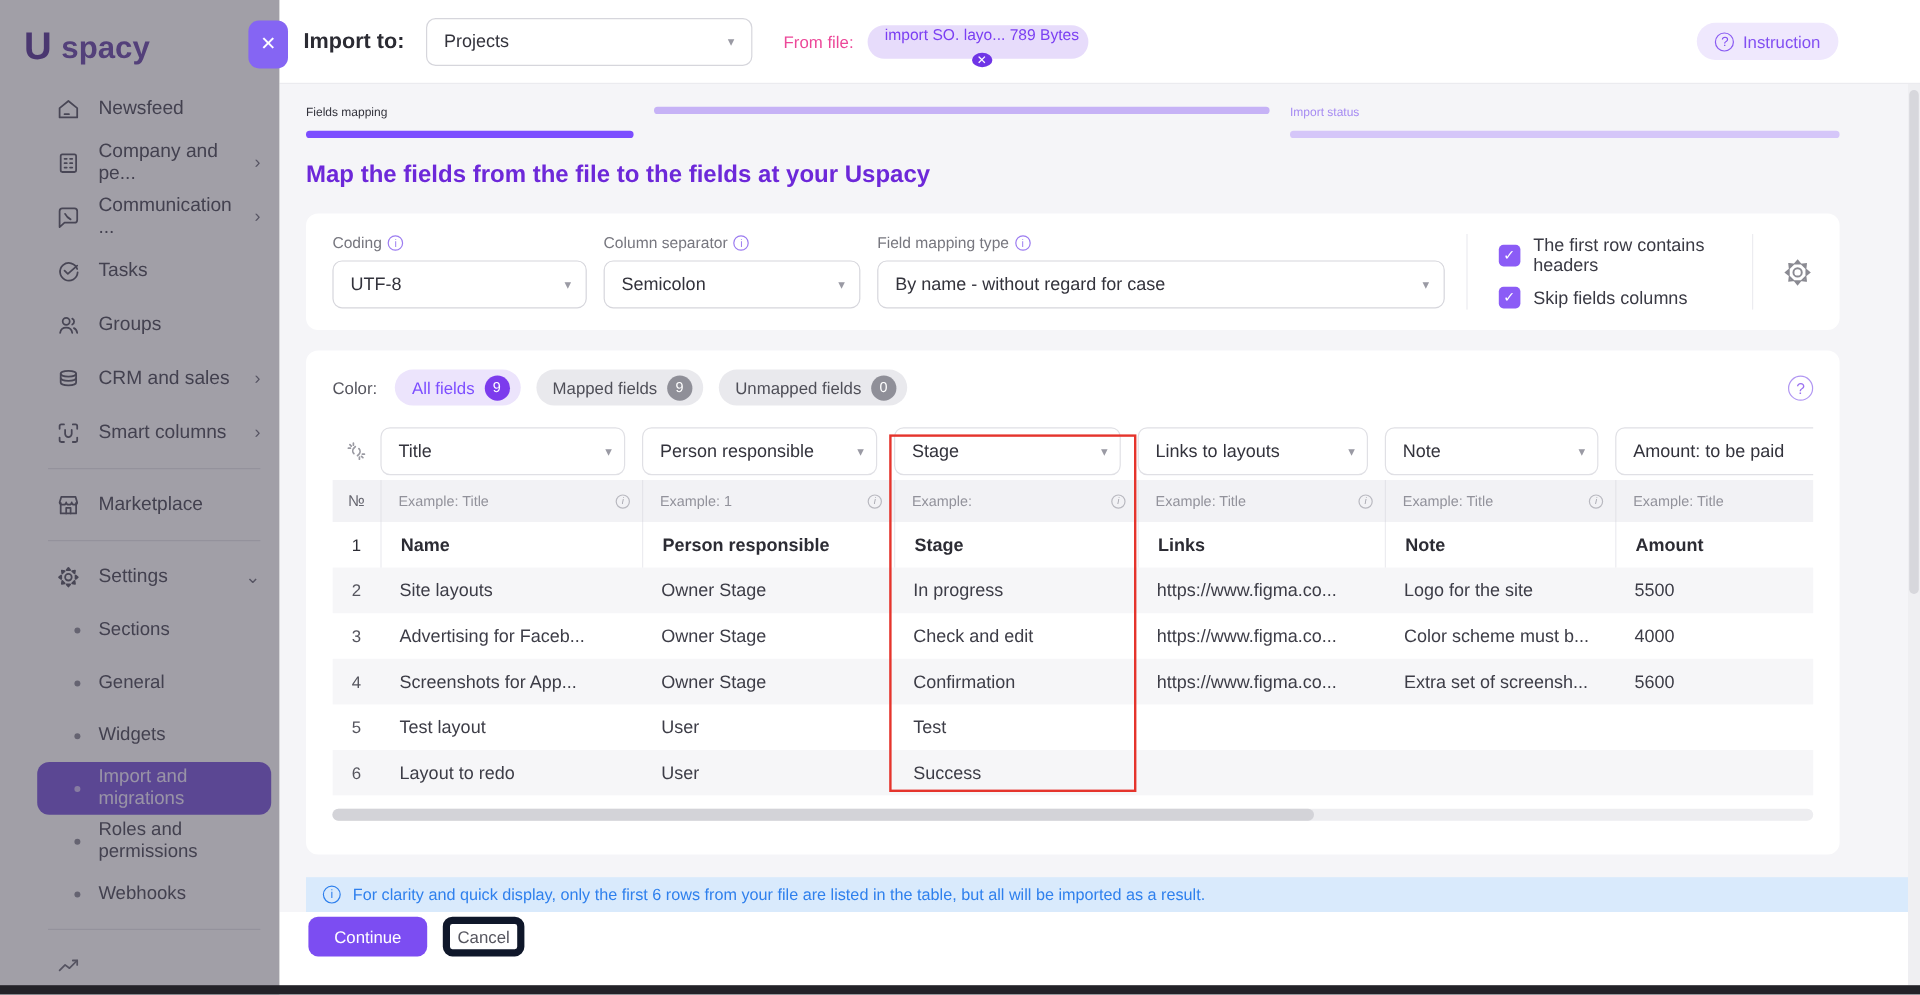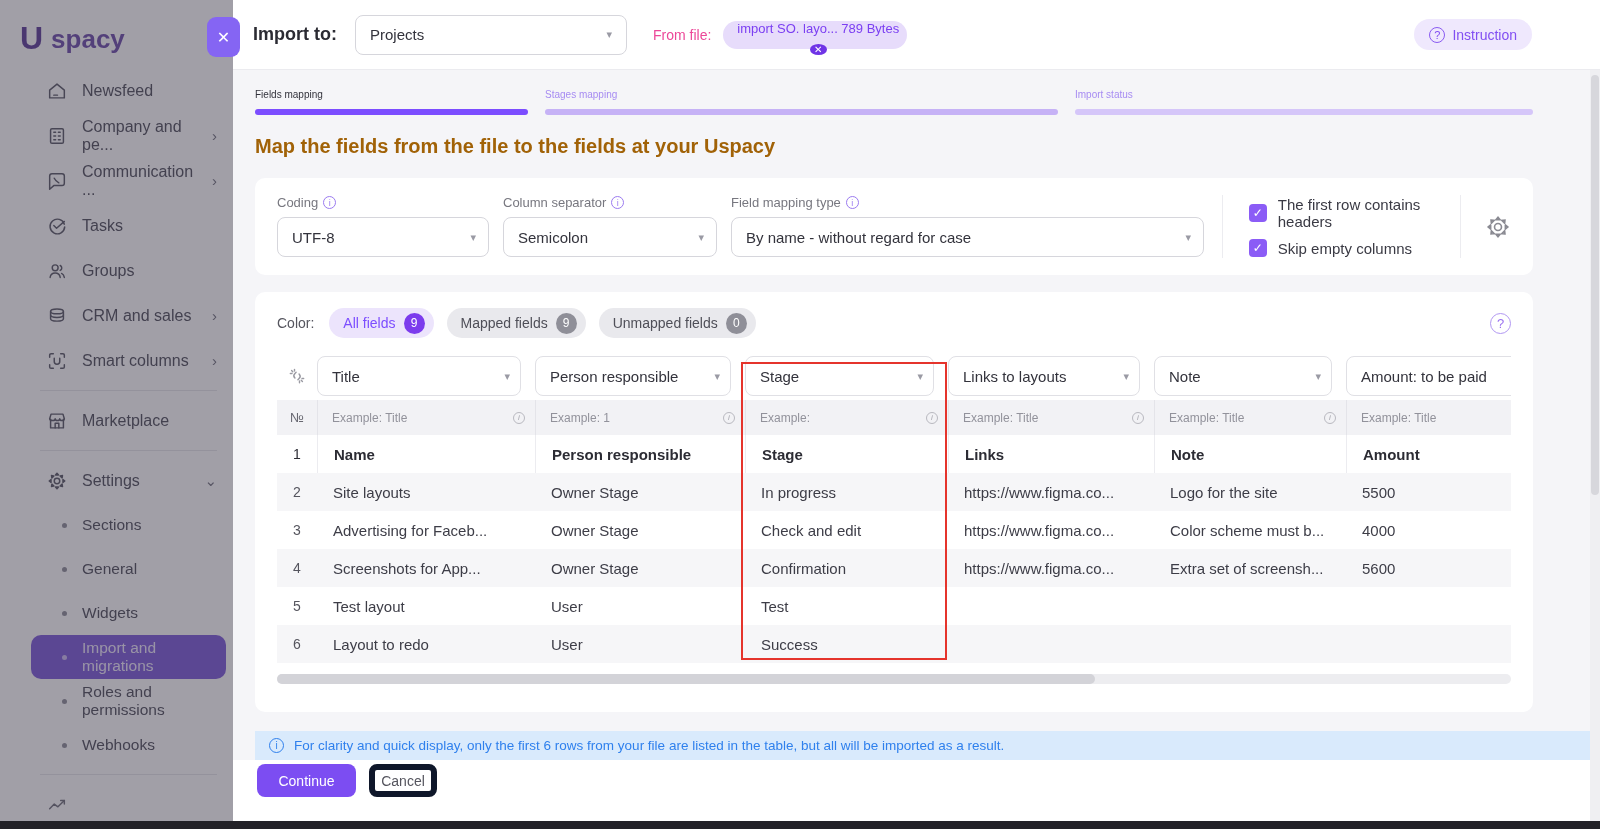--- a/index.html
+++ b/index.html
@@ -41,21 +41,21 @@
   
   .steps { position:absolute; left:22px; top:89px; display:grid; grid-template-columns:273px 513px 458px; gap:17px; }
   .step-label { font-size:10px; margin-bottom:9px; }
   .step.active .step-label { color:#33333c; }
   .step.upcoming .step-label { color:#a78cf2; }
   .step-bar { height:6px; border-radius:3px; }
   .step.active .step-bar { background:#7c4dff; }
   .step.s2 .step-bar { background:#c6b2f6; }
   .step.s3 .step-bar { background:#d5c6f9; }
 
-  .heading { position:absolute; left:22px; top:135px; font-size:20px; font-weight:700; color:#a16207; }
+  .heading { position:absolute; left:22px; top:135px; font-size:20px; font-weight:700; color:#6d28d9; }
 
   
   .options-card { position:absolute; left:22px; top:178px; width:1278px; height:97px; background:#fff; border-radius:10px; display:flex; padding:17px 22px; }
   .opt-group { display:flex; flex-direction:column; margin-right:14px; }
   .opt-label { font-size:13px; color:#77777f; display:flex; align-items:center; gap:5px; margin-bottom:7px; }
   .info-dot { width:13px; height:13px; border:1.2px solid #9b7bf0; border-radius:50%; font-size:9px; color:#9b7bf0; display:inline-flex; align-items:center; justify-content:center; font-style:normal; }
   .opt-select { height:40px; border:1px solid #d6d6dc; border-radius:8px; display:flex; align-items:center; padding:0 12px 0 14px; font-size:15px; color:#33333c; cursor:pointer; }
   .w1 { width:212px; } .w2 { width:214px; } .w3 { width:473px; }
   .vdiv { width:1px; background:#ececf0; margin:0 4px; }
   .check-col { display:flex; flex-direction:column; justify-content:center; gap:9px; padding-left:22px; width:300px; }
@@ -250,21 +250,20 @@
         <span>Instruction</span>
       </div>
     </div>
 
     <div class="steps">
       <div class="step active">
         <div class="step-label">Fields mapping</div>
         <div class="step-bar"></div>
       </div>
       <div class="step upcoming s2">
-        <div class="step-label">Stages mapping</div>
         <div class="step-bar"></div>
       </div>
       <div class="step upcoming s3">
         <div class="step-label">Import status</div>
         <div class="step-bar"></div>
       </div>
     </div>
 
     <div class="heading">Map the fields from the file to the fields at your Uspacy</div>
 
@@ -300,21 +299,21 @@
         </div>
       </div>
       <div class="vdiv"></div>
       <div class="check-col">
         <div class="check-row">
           <span class="cbox">✓</span>
           <span>The first row contains headers</span>
         </div>
         <div class="check-row">
           <span class="cbox">✓</span>
-          <span>Skip empty columns</span>
+          <span>Skip fields columns</span>
         </div>
       </div>
       <div class="gear-wrap">
         <svg viewBox="0 0 24 24">
             <circle cx="12" cy="12" r="3.2"></circle>
             <path d="M12 3 l1.8 2.2 h-3.6 Z M12 21 l1.8 -2.2 h-3.6 Z M3 12 l2.2 -1.8 v3.6 Z M21 12 l-2.2 -1.8 v3.6 Z M5.6 5.6 l2.8 .3 -2.5 2.5 Z M18.4 18.4 l-2.8 -.3 2.5 -2.5 Z M18.4 5.6 l-.3 2.8 -2.5 -2.5 Z M5.6 18.4 l.3 -2.8 2.5 2.5 Z"></path>
           </svg>
       </div>
     </div>
 

